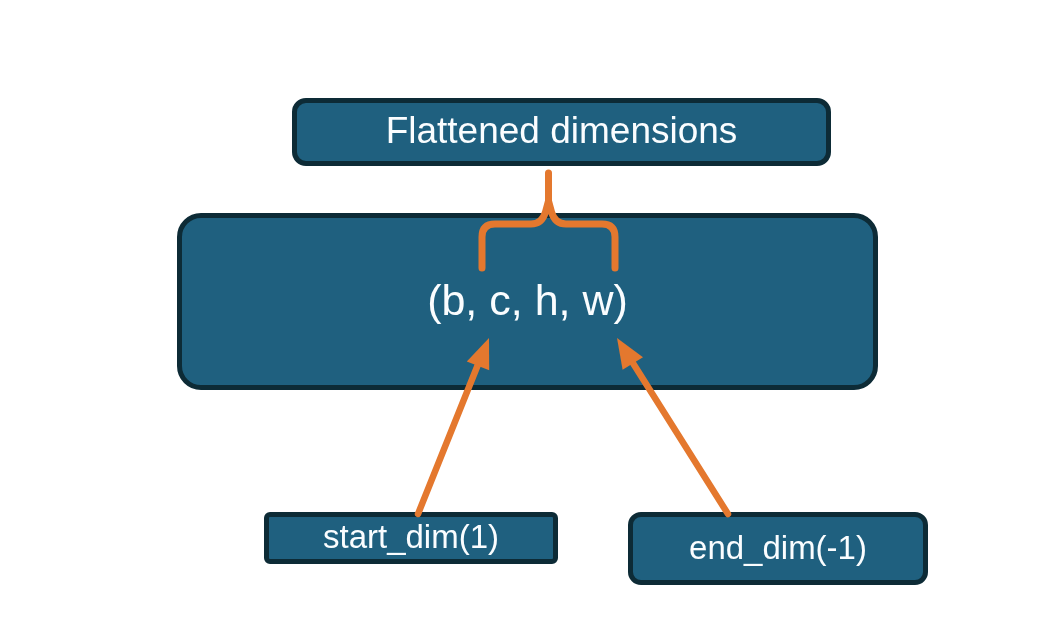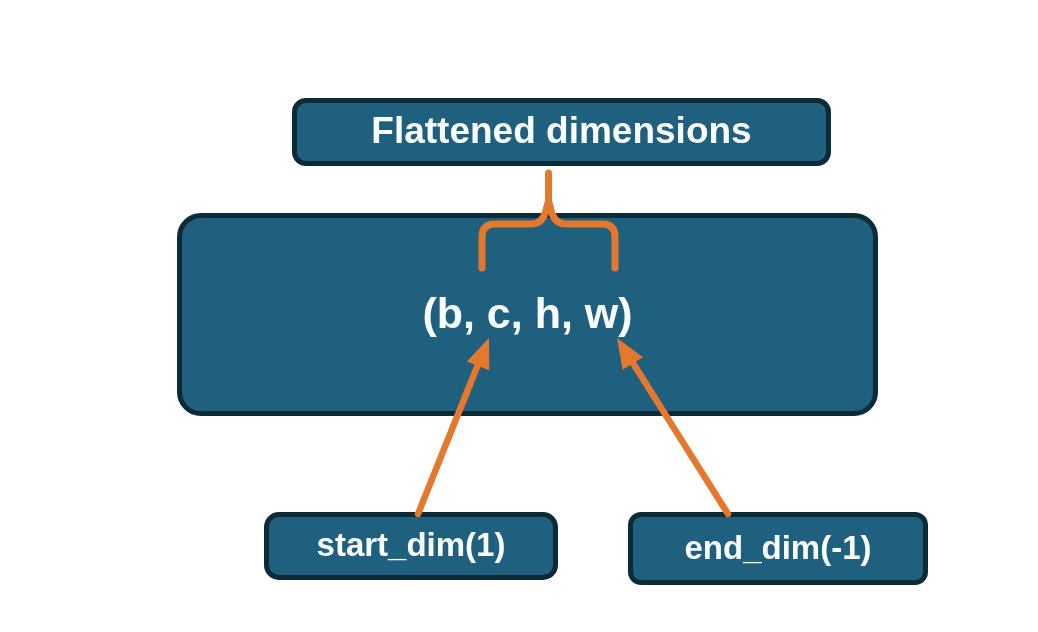--- a/index.html
+++ b/index.html
@@ -19,38 +19,37 @@
     border: 5px solid #0D2B36;
     display: flex;
     align-items: center;
     justify-content: center;
     color: #FAFDFF;
   }
   .node .label {
     white-space: nowrap;
     line-height: 1;
     padding-bottom: 3px;
-    font-weight: bold;
   }
   .title-box {
     left: 292px; top: 98px;
     width: 539px; height: 68px;
     border-radius: 14px;
     font-size: 37px;
   }
   .tensor-box {
     left: 177px; top: 213px;
-    width: 701px; height: 203px;
+    width: 701px; height: 177px;
     border-radius: 24px;
     font-size: 43px;
   }
   .start-box {
     left: 264px; top: 512px;
-    width: 294px; height: 68px;
-    border-radius: 15px;
+    width: 294px; height: 52px;
+    border-radius: 6px;
     font-size: 33px;
   }
   .end-box {
     left: 580px; top: 512px;
     width: 300px; height: 73px;
     border-radius: 13px;
     font-size: 33px;
     margin-left: 48px;
   }
   .overlay {

